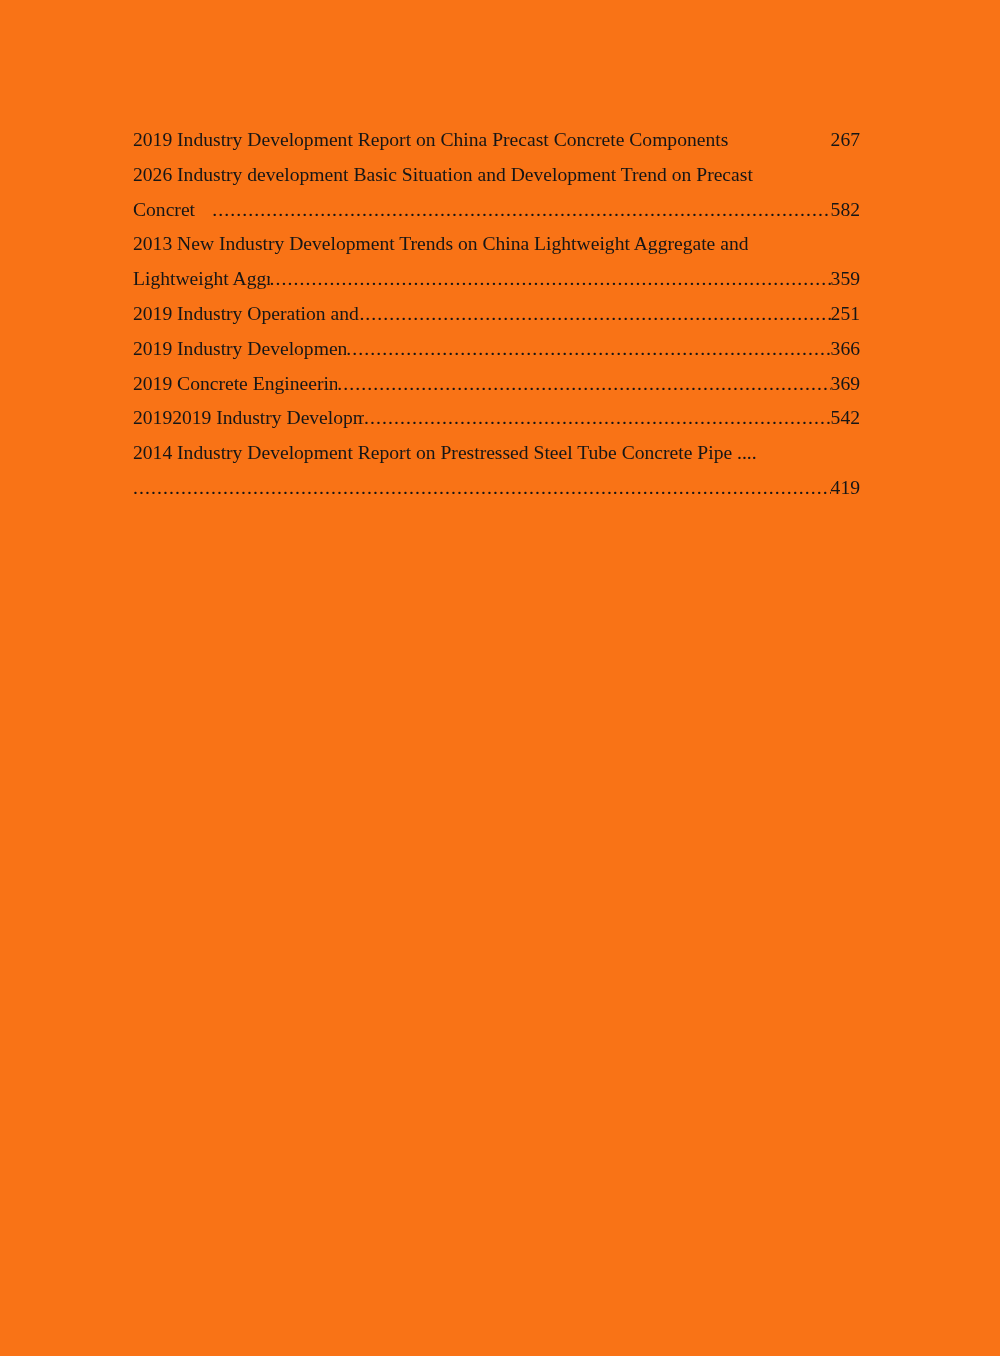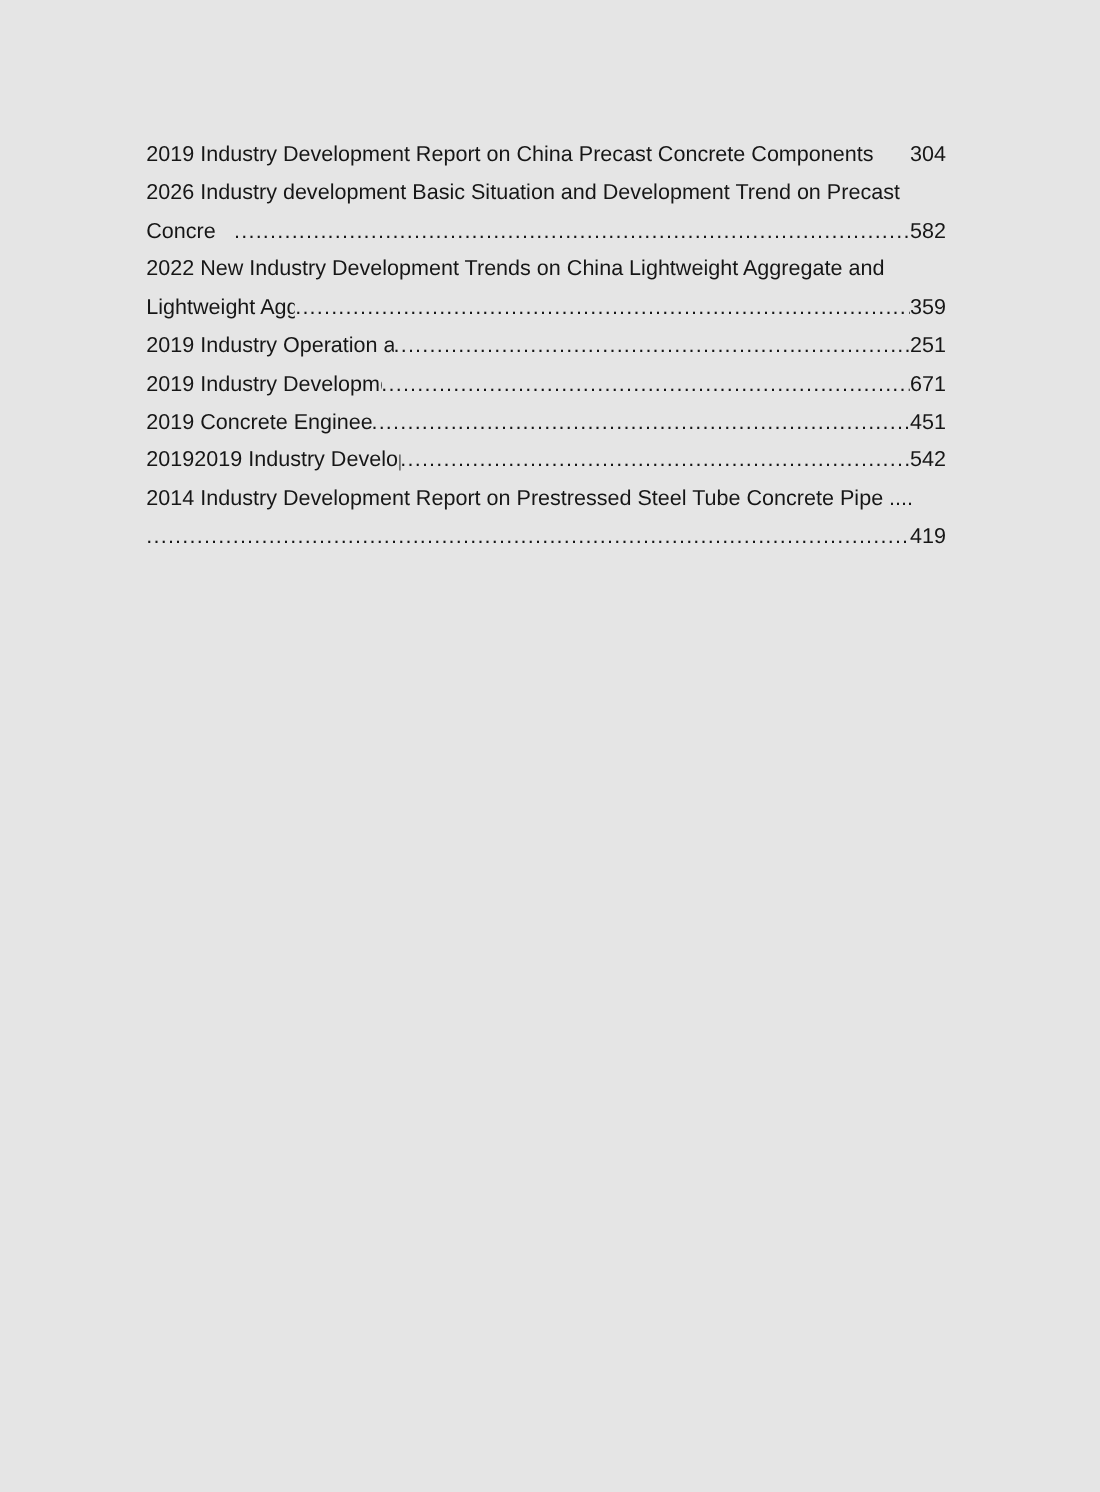--- a/index.html
+++ b/index.html
@@ -5,22 +5,23 @@
   * { margin: 0; padding: 0; box-sizing: border-box; }
   html, body {
     width: 1000px; height: 1356px;
     background: #ffffff;
     font-family: "Liberation Sans", sans-serif;
   }
   .page {
     position: absolute;
     left: 0; top: 0;
     width: 1000px; height: 1356px;
-    background: #e5e5e5;
+    background: #f97316;
     overflow: hidden;
+    font-family: Liberation Serif, serif;
   }
   .toc {
     position: absolute;
     left: 133px;
     top: 123px;
     width: 727px;
     color: #161616;
     font-size: 19.6px;
     line-height: 34.8px;
     white-space: nowrap;
@@ -49,63 +50,63 @@
 </style>
 </head>
 <body>
 
 <div class="page">
   <div class="toc">
 
     <div class="toc-line">
       <span class="txt">2019 Industry Development Report on China Precast Concrete Components</span>
       <span class="leader" data-dots=""></span>
-      <span class="pg">304</span>
+      <span class="pg">267</span>
     </div>
 
     <div class="toc-line">
       <span class="txt">2026 Industry development Basic Situation and Development Trend on Precast</span>
       <span class="leader" data-dots=""></span>
       <span class="pg"></span>
     </div>
 
     <div class="toc-line">
       <span class="txt">Concrete Pile</span>
       <span class="leader gap" data-dots="dots"></span>
       <span class="pg">582</span>
     </div>
 
     <div class="toc-line">
-      <span class="txt">2022 New Industry Development Trends on China Lightweight Aggregate and</span>
+      <span class="txt">2013 New Industry Development Trends on China Lightweight Aggregate and</span>
       <span class="leader" data-dots=""></span>
       <span class="pg"></span>
     </div>
 
     <div class="toc-line">
       <span class="txt">Lightweight Aggregate Concrete</span>
       <span class="leader" data-dots="dots"></span>
       <span class="pg">359</span>
     </div>
 
     <div class="toc-line">
       <span class="txt">2019 Industry Operation and Outlook on Calcium Silicate Board</span>
       <span class="leader" data-dots="dots"></span>
       <span class="pg">251</span>
     </div>
 
     <div class="toc-line">
       <span class="txt">2019 Industry Development Report on Expansive Concrete</span>
       <span class="leader" data-dots="dots"></span>
-      <span class="pg">671</span>
+      <span class="pg">366</span>
     </div>
 
     <div class="toc-line">
       <span class="txt">2019 Concrete Engineering Quality and standardization</span>
       <span class="leader" data-dots="dots"></span>
-      <span class="pg">451</span>
+      <span class="pg">369</span>
     </div>
 
     <div class="toc-line">
       <span class="txt">20192019 Industry Development Report on Concrete Electric Pole</span>
       <span class="leader" data-dots="dots"></span>
       <span class="pg">542</span>
     </div>
 
     <div class="toc-line">
       <span class="txt">2014 Industry Development Report on Prestressed Steel Tube Concrete Pipe ....</span>

